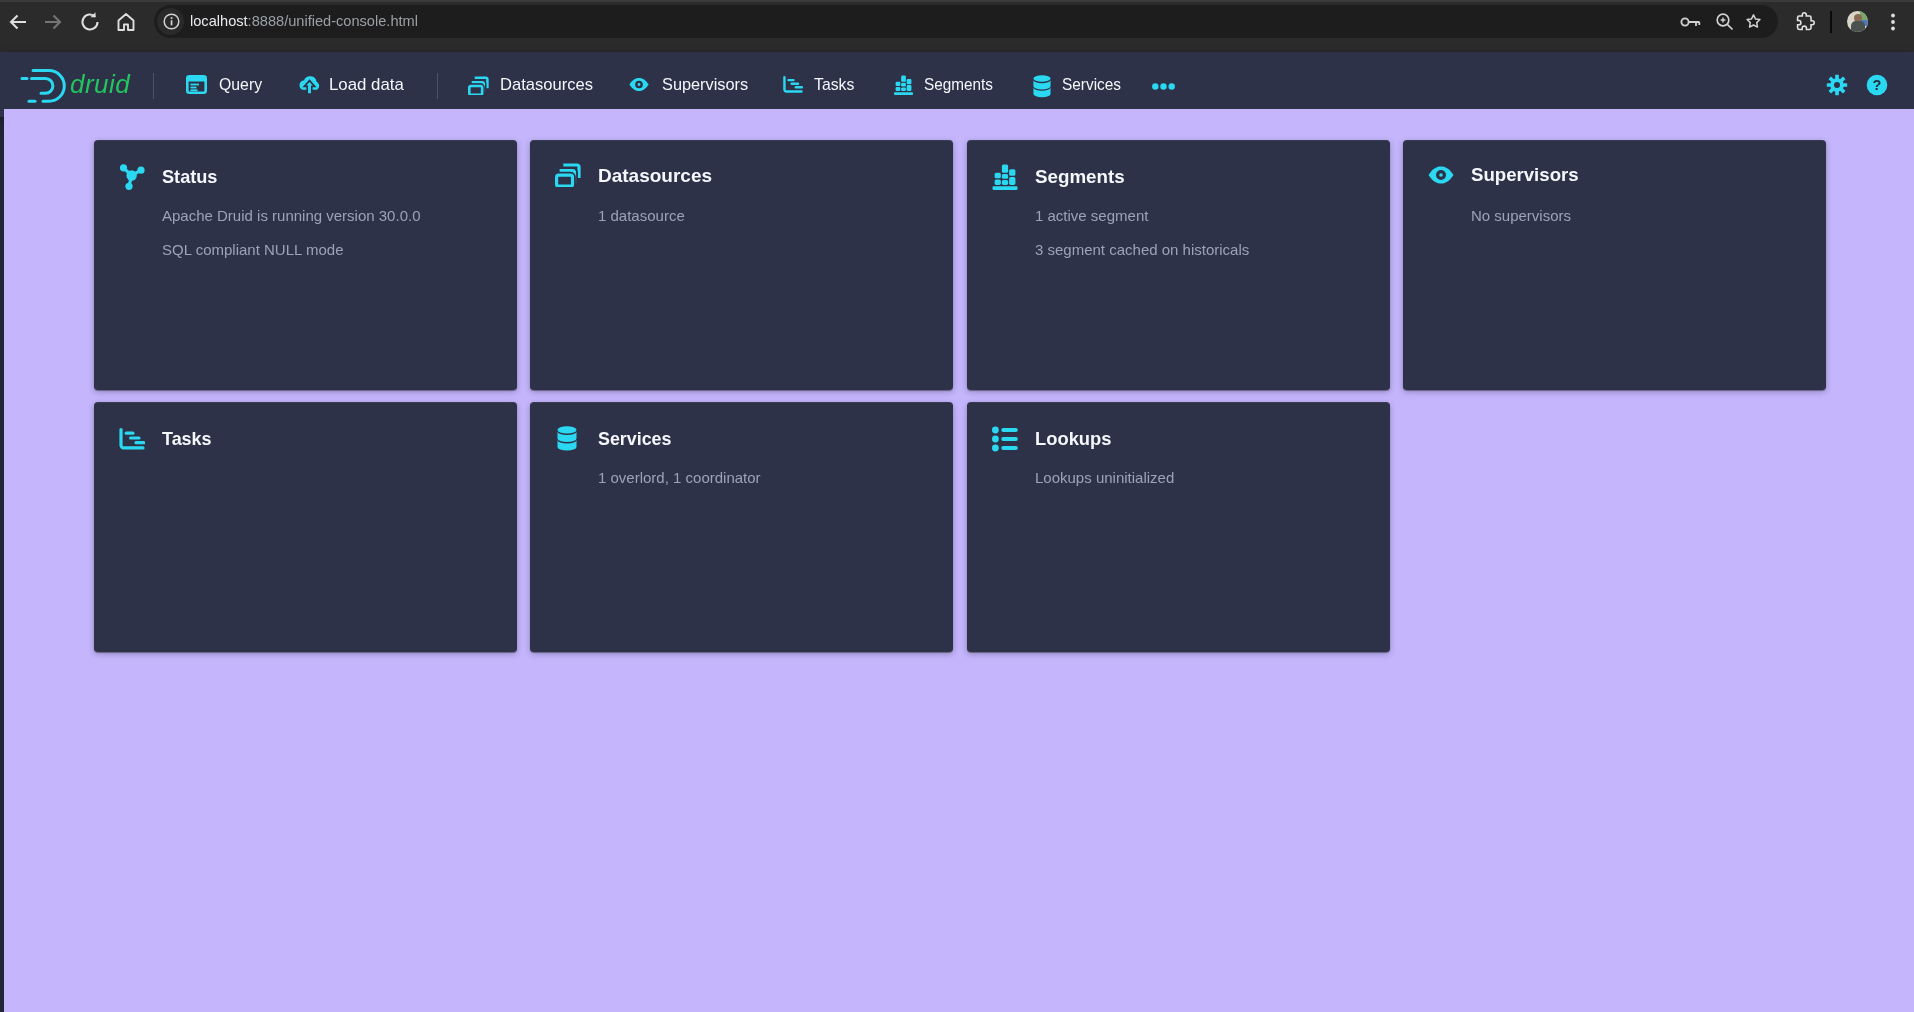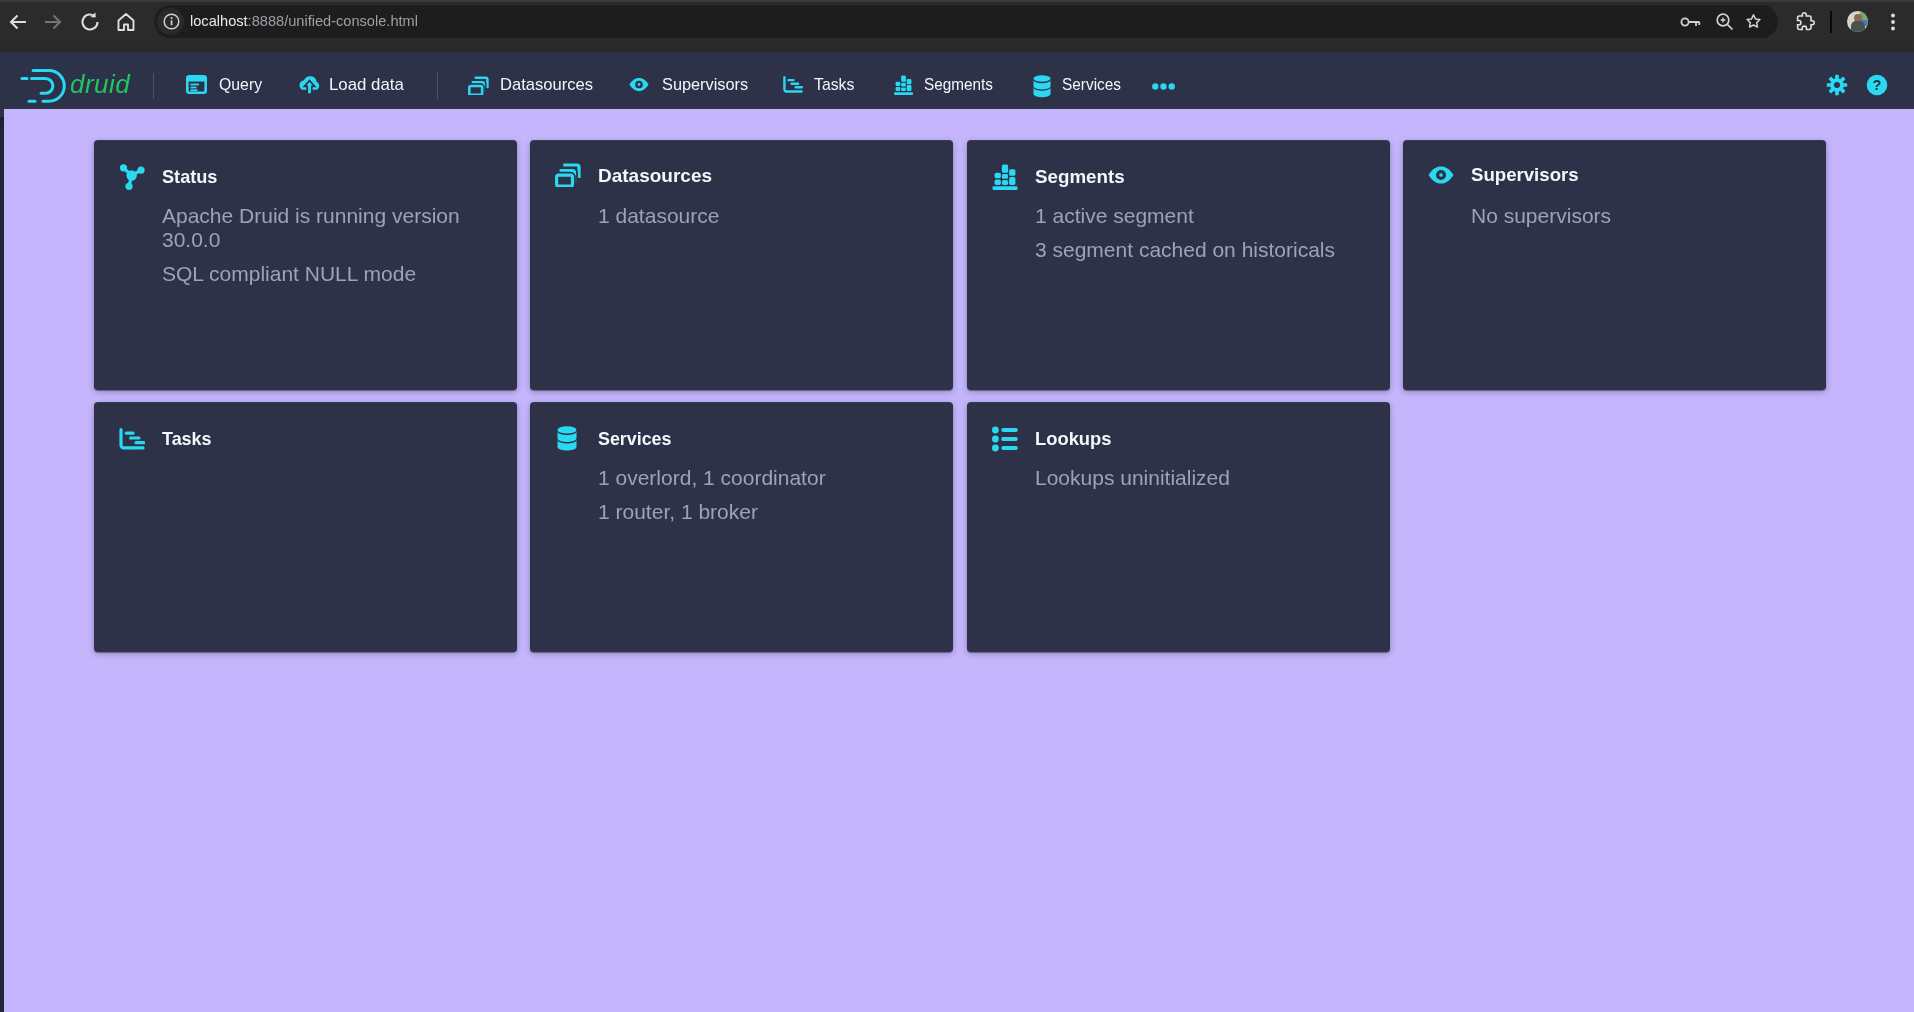--- a/index.html
+++ b/index.html
@@ -21,21 +21,21 @@
   .druidword { font-family:"Liberation Sans", sans-serif; font-style:italic; font-weight:400; font-size:26px; color:#22c55e; letter-spacing:0.5px; }
 
   
   .content { position:absolute; left:4px; top:109px; width:1914px; height:903px; background:#c4b5fd; }
   .card { position:absolute; width:423px; height:250px; background:#2d3248; border-radius:4px;
           box-shadow:inset 0 1px 0 rgba(255,255,255,0.05), 0 1px 1px rgba(0,0,0,0.35), 0 2px 6px rgba(0,0,0,0.25); }
   .card-head { position:absolute; left:25px; top:24px; display:flex; align-items:center; }
   .card-head svg { width:26px; height:26px; }
   .card-title { margin-left:17px; font-size:19px; font-weight:bold; color:#f4f7fb; display:inline-block; transform-origin:left center; }
   .card-body { position:absolute; left:68px; top:64px; right:20px; }
-  .card-body p { font-size:21px; line-height:24px; color:#9ba3b8; margin:0 0 10px 0; }
+  .card-body p { font-size:15px; line-height:24px; color:#9ba3b8; margin:0 0 10px 0; }
 </style>
 </head>
 <body>
 
 <div class="chrome">
   <div style="position:absolute;left:0;top:0;width:1914px;height:2px;background:#3a3a3a;"></div>
 
   <svg style="left:7px;top:11px" width="22" height="22" viewBox="0 0 22 22">
     <path d="M19 11H4.5 M10.5 4.5 L4 11 l6.5 6.5" fill="none" stroke="#dedede" stroke-width="2.1"></path>
   </svg>
@@ -317,21 +317,20 @@
         <g fill="#2ad9f1">
           <ellipse cx="10" cy="3.9" rx="9.5" ry="3.6"></ellipse>
           <path d="M0.5 5.4 a9.5 3.6 0 0 0 19 0 V12.4 a9.5 3.6 0 0 1 -19 0 Z"></path>
           <path d="M0.5 13.9 a9.5 3.6 0 0 0 19 0 V21 a9.5 3.6 0 0 1 -19 0 Z"></path>
         </g>
       </svg>
       <span class="card-title" style="margin-left:21px;transform:scaleX(0.94)">Services</span>
     </div>
     <div class="card-body">
       <p>1 overlord, 1 coordinator</p>
-      <p>1 router, 1 broker</p>
     </div>
   </div>
 
   <div class="card" style="left:963px;top:293px">
     <div class="card-head">
       <svg viewBox="0 0 26 26">
         <g fill="#2ad9f1">
           <circle cx="3.4" cy="4" r="3.4"></circle>
           <circle cx="3.4" cy="13" r="3.4"></circle>
           <circle cx="3.4" cy="22" r="3.4"></circle>

